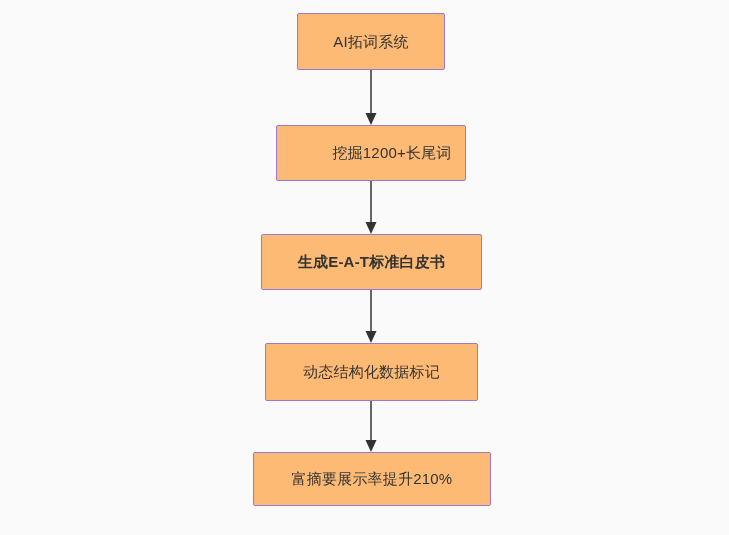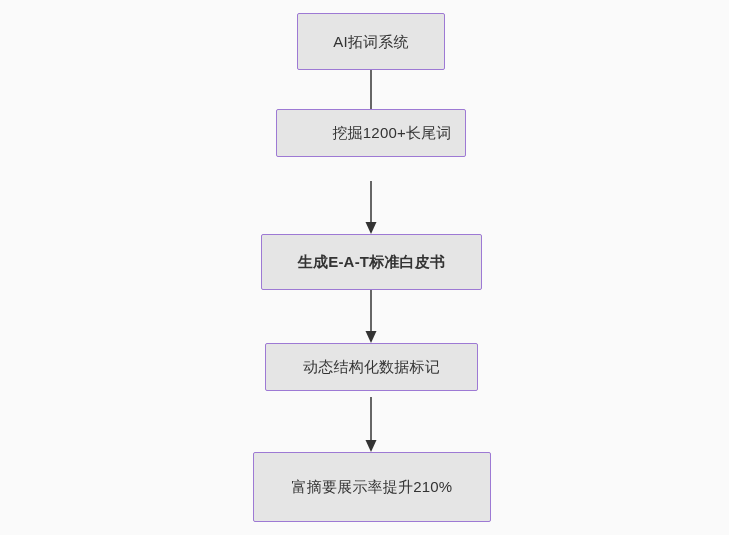--- a/index.html
+++ b/index.html
@@ -14,21 +14,21 @@
     overflow: hidden;
   }
   #flowchart {
     position: relative;
     width: 729px;
     height: 535px;
   }
   .node {
     position: absolute;
     box-sizing: border-box;
-    background: #e5e5e5;
+    background: #fdba74;
     border: 1px solid #9d79d4;
     border-radius: 2px;
     display: flex;
     align-items: center;
     justify-content: center;
     color: #333333;
     font-size: 15px;
     line-height: 1.2;
     letter-spacing: 0.2px;
     white-space: nowrap;
@@ -69,21 +69,21 @@
 
   <div class="edge" style="left:361px; top:397px; width:20px; height:55px;">
     <svg width="20" height="55" viewBox="0 0 20 55">
       <line x1="10" y1="0" x2="10" y2="46" stroke="#666666" stroke-width="2"></line>
       <polygon points="10,55 4.5,43 15.5,43" fill="#333333"></polygon>
     </svg>
   </div>
 
   <div class="node" style="left:297px; top:13px; width:148px; height:57px;">AI拓词系统</div>
 
-  <div class="node" style="left:276px; top:109px; width:190px; height:48px;padding-left:42px;">挖掘1200+长尾词</div>
+  <div class="node" style="left:276px; top:125px; width:190px; height:56px;padding-left:42px;">挖掘1200+长尾词</div>
 
   <div class="node" style="left:261px; top:234px; width:221px; height:56px;font-weight:bold;">生成E-A-T标准白皮书</div>
 
-  <div class="node" style="left:265px; top:343px; width:213px; height:48px;">动态结构化数据标记</div>
+  <div class="node" style="left:265px; top:343px; width:213px; height:58px;">动态结构化数据标记</div>
 
-  <div class="node" style="left:253px; top:452px; width:238px; height:70px;">富摘要展示率提升210%</div>
+  <div class="node" style="left:253px; top:452px; width:238px; height:54px;">富摘要展示率提升210%</div>
 
 </div>
 
 </body></html>

